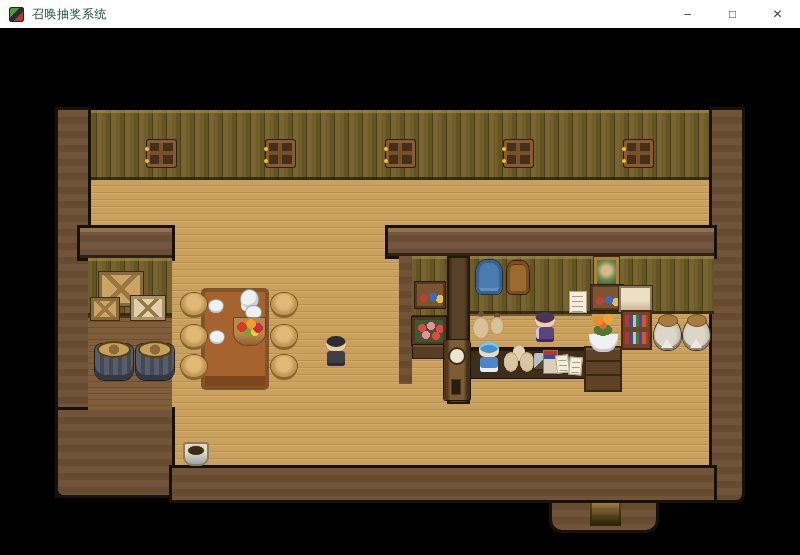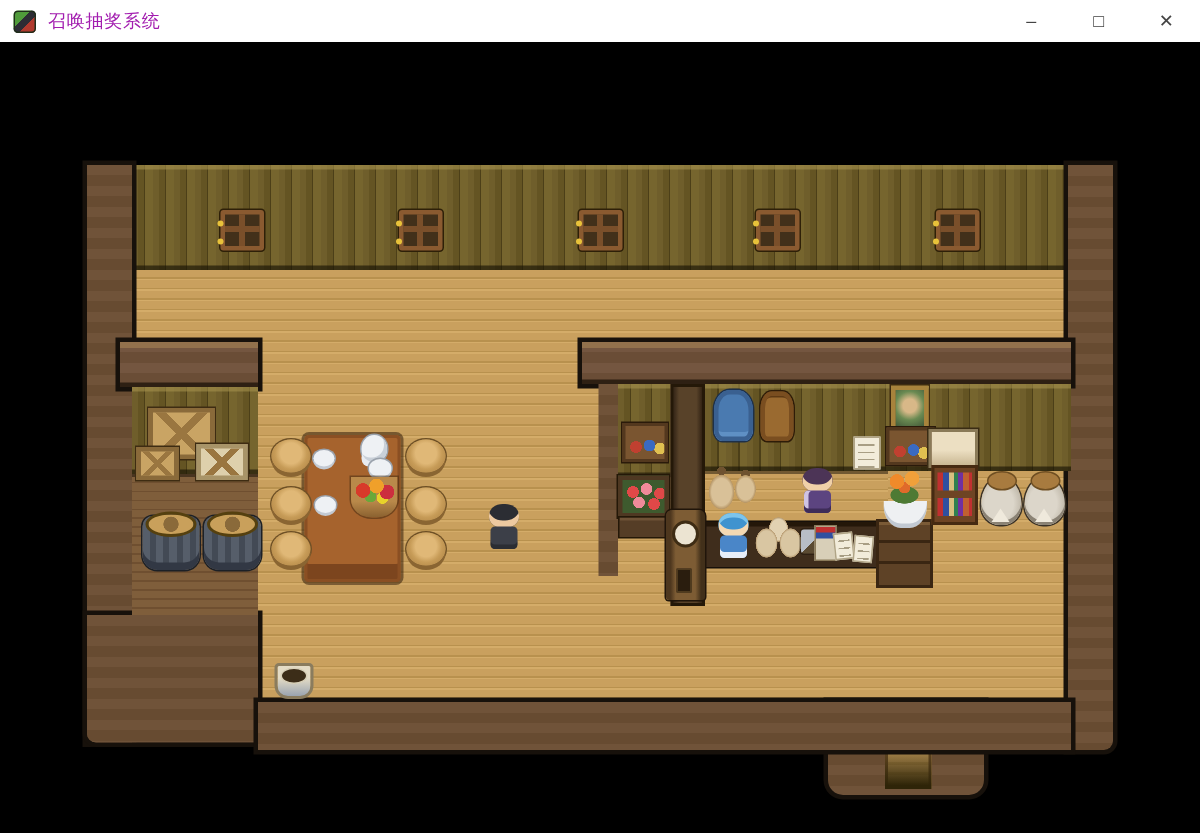--- a/index.html
+++ b/index.html
@@ -5,21 +5,21 @@
   html,body{margin:0;padding:0;background:#000;}
   *{box-sizing:border-box;}
   .app-window{position:relative;width:800px;height:555px;background:#000;overflow:hidden;
     font-family:"Liberation Sans",sans-serif;}
   
   .titlebar{position:absolute;left:0;top:0;width:800px;height:28px;background:#ffffff;
     display:flex;align-items:center;}
   .app-icon{width:15px;height:15px;margin-left:9px;position:relative;
     background:linear-gradient(135deg,#4f9b3a 0 40%,#2c2c34 40% 62%,#b03a2e 62% 100%);
     border-radius:3px;transform:rotate(0deg);box-shadow:inset 0 0 0 1px #1f2d1a;}
-  .window-title{margin-left:8px;font-size:12px;color:#a21caf;letter-spacing:.5px;}
+  .window-title{margin-left:8px;font-size:12px;color:#14532d;letter-spacing:.5px;}
   .tb-controls{margin-left:auto;display:flex;height:28px;}
   .tb-btn{width:45px;height:28px;display:flex;align-items:center;justify-content:center;
     font-size:12px;color:#444;cursor:default;}
   .tb-btn.close{font-size:12px;}
   
   .game{position:absolute;left:0;top:28px;width:800px;height:527px;background:#000;overflow:hidden;}
   .abs{position:absolute;}
   
   .floor{background:repeating-linear-gradient(180deg,#c9a05e 0 5px,#b8914e 5px 6px,#d4ac69 6px 7px);}
   .wall-olive{background:repeating-linear-gradient(90deg,#6f5e2b 0 4px,#645423 4px 8px,#4c3f18 8px 9px,#76652e 9px 14px);

